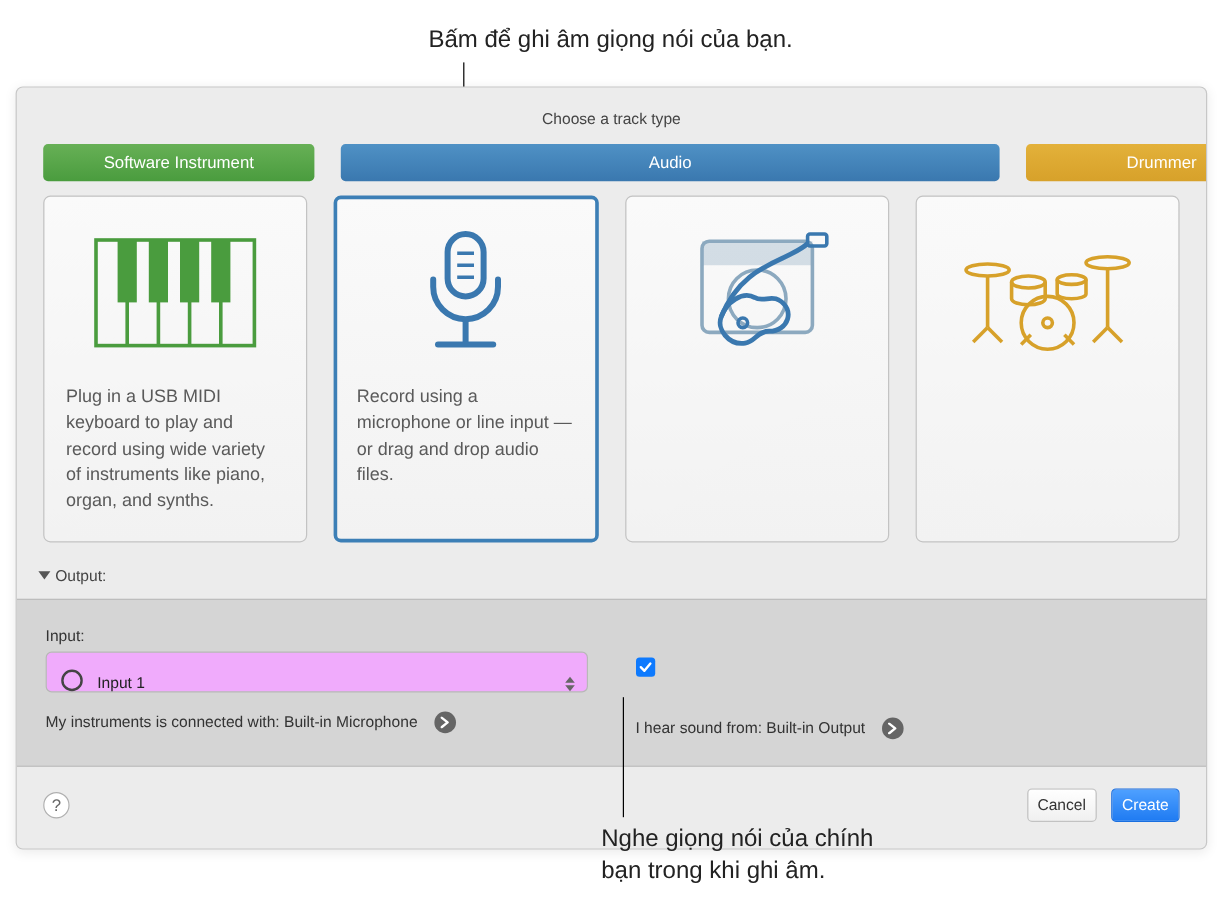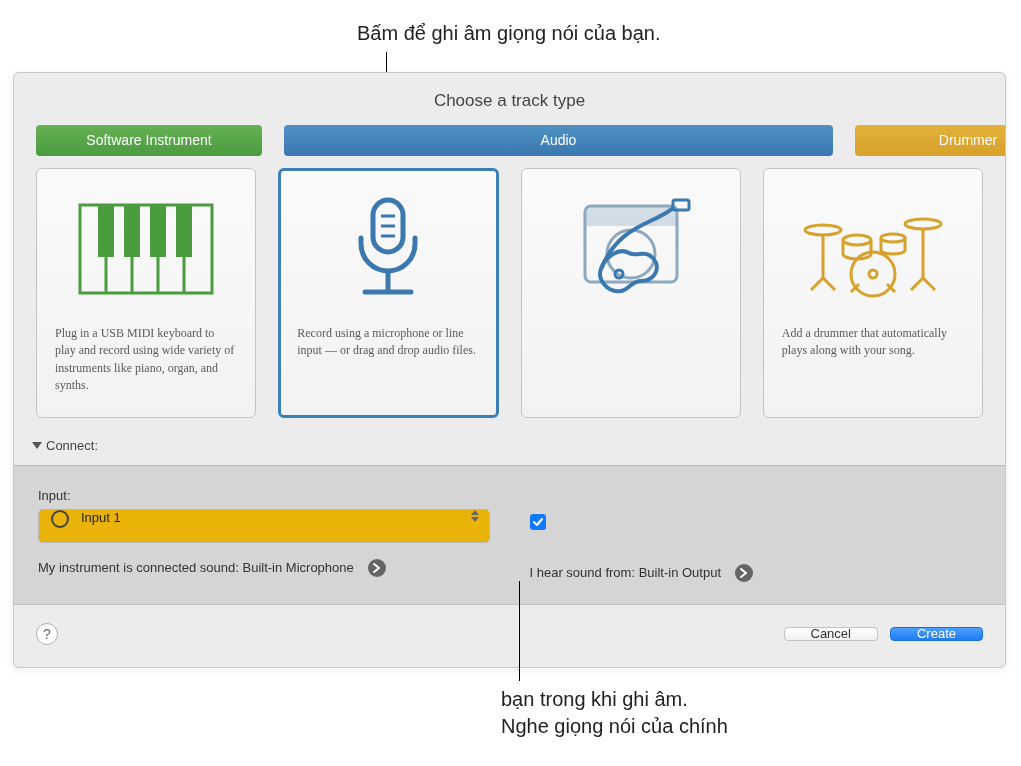--- a/index.html
+++ b/index.html
@@ -29,21 +29,21 @@
   top: 72px;
   width: 993px;
   background: #ececec;
   border: 1px solid #c7c7c7;
   border-radius: 6px;
   box-shadow: 0 2px 10px rgba(0,0,0,.08);
   overflow: hidden;
 }
 .dialog-title {
   text-align: center;
-  font-size: 17px;
+  font-size: 13px;
   color: #444;
   padding: 18px 0 14px;
 }
 .tabs {
   display: flex;
   gap: 22px;
   padding: 0 22px 12px;
 }
 .tab {
   flex: none;
@@ -76,24 +76,23 @@
   padding: 16px 16px 20px;
 }
 .card .icon {
   height: 124px;
   display: flex;
   align-items: center;
   justify-content: center;
   margin-bottom: 14px;
 }
 .card .desc {
-  font-size: 12px;
+  font-size: 15px;
   line-height: 1.45;
   color: #5a5a5a;
-  font-family: Liberation Serif, serif;
 }
 .details-toggle {
   display: flex;
   align-items: center;
   gap: 4px;
   padding: 4px 18px 12px;
   font-size: 13px;
   color: #444;
 }
 .details-toggle .tri {
@@ -117,23 +116,23 @@
   flex-direction: column;
   gap: 16px;
 }
 .details-label {
   font-size: 13px;
   color: #333;
   margin-bottom: 6px;
 }
 .select {
   display: flex;
-  align-items: flex-start;
+  align-items: flex-end;
   gap: 12px;
-  background: #eab308;
+  background: #f0abfc;
   border: 1px solid #b8b8b8;
   border-radius: 5px;
   height: 34px;
   padding: 0 8px 0 12px;
 }
 .select .ring {
   width: 18px; height: 18px;
   border: 2px solid #444;
   border-radius: 50%;
 }
@@ -190,22 +189,22 @@
   border: 1px solid #b0b0b0;
   background: #fff;
   color: #666;
   display: inline-flex;
   align-items: center;
   justify-content: center;
   font-size: 14px;
 }
 .footer .spacer { flex: 1; }
 .btn {
-  height: 14px;
-  padding: 0 26px;
+  height: 28px;
+  padding: 0 8px;
   border-radius: 4px;
   font-size: 13px;
   display: inline-flex;
   align-items: center;
   justify-content: center;
   margin-left: 12px;
   border: 1px solid #c2c2c2;
   background: linear-gradient(#ffffff,#f0f0f0);
 }
 .btn.primary {
@@ -297,45 +296,44 @@
             <path d="M50 46 v14 a14 5 0 0 0 28 0 v-14"></path>
             <ellipse cx="100" cy="44" rx="12" ry="4"></ellipse>
             <path d="M88 44 v12 a12 4 0 0 0 24 0 v-12"></path>
             <circle cx="80" cy="80" r="22"></circle>
             <circle cx="80" cy="80" r="4"></circle>
             <line x1="58" y1="98" x2="66" y2="90"></line>
               <line x1="102" y1="98" x2="94" y2="90"></line>
           </g>
         </svg>
       </div>
-      <div class="desc">Add a drummer that automatically plays along with your song.</div>
     </div>
   </div>
 
   <div class="details-toggle">
     <span class="tri"></span>
-    <span>Connect:</span>
+    <span>Output:</span>
   </div>
 
   <div class="details-panel">
     <div class="details-col">
       <div>
         <div class="details-label">Input:</div>
         <div class="select">
           <span class="ring"></span>
           <span class="val">Input 1</span>
           <span class="arrows">
               <i class="up"></i>
               <i class="dn"></i>
             </span>
         </div>
       </div>
       <div class="inline">
         <span>
-          <span>My instrument is connected sound: </span><span>Built-in Microphone</span>
+          <span>My instruments is connected with: </span><span>Built-in Microphone</span>
         </span>
         <span class="goto">
           <svg width="8" height="10" viewBox="0 0 8 10">
               <path d="M1 1 L6 5 L1 9" stroke="#fff" stroke-width="2" fill="none" stroke-linecap="round" stroke-linejoin="round"></path>
             </svg>
         </span>
       </div>
     </div>
 
     <div class="details-col">
@@ -362,15 +360,15 @@
   <div class="footer">
     <span class="help">?</span>
     <span class="spacer"></span>
     <span class="btn">Cancel</span>
     <span class="btn primary">Create</span>
   </div>
 </div>
 
 <div class="callout-line" style="left:519px; top:581px; height:100px;"></div>
 <div class="callout" style="left:501px; top:686px;">
+  <div>Nghe giọng nói của chính</div>
   <div>bạn trong khi ghi âm.</div>
-  <div>Nghe giọng nói của chính</div>
 </div>
 
 </body></html>

